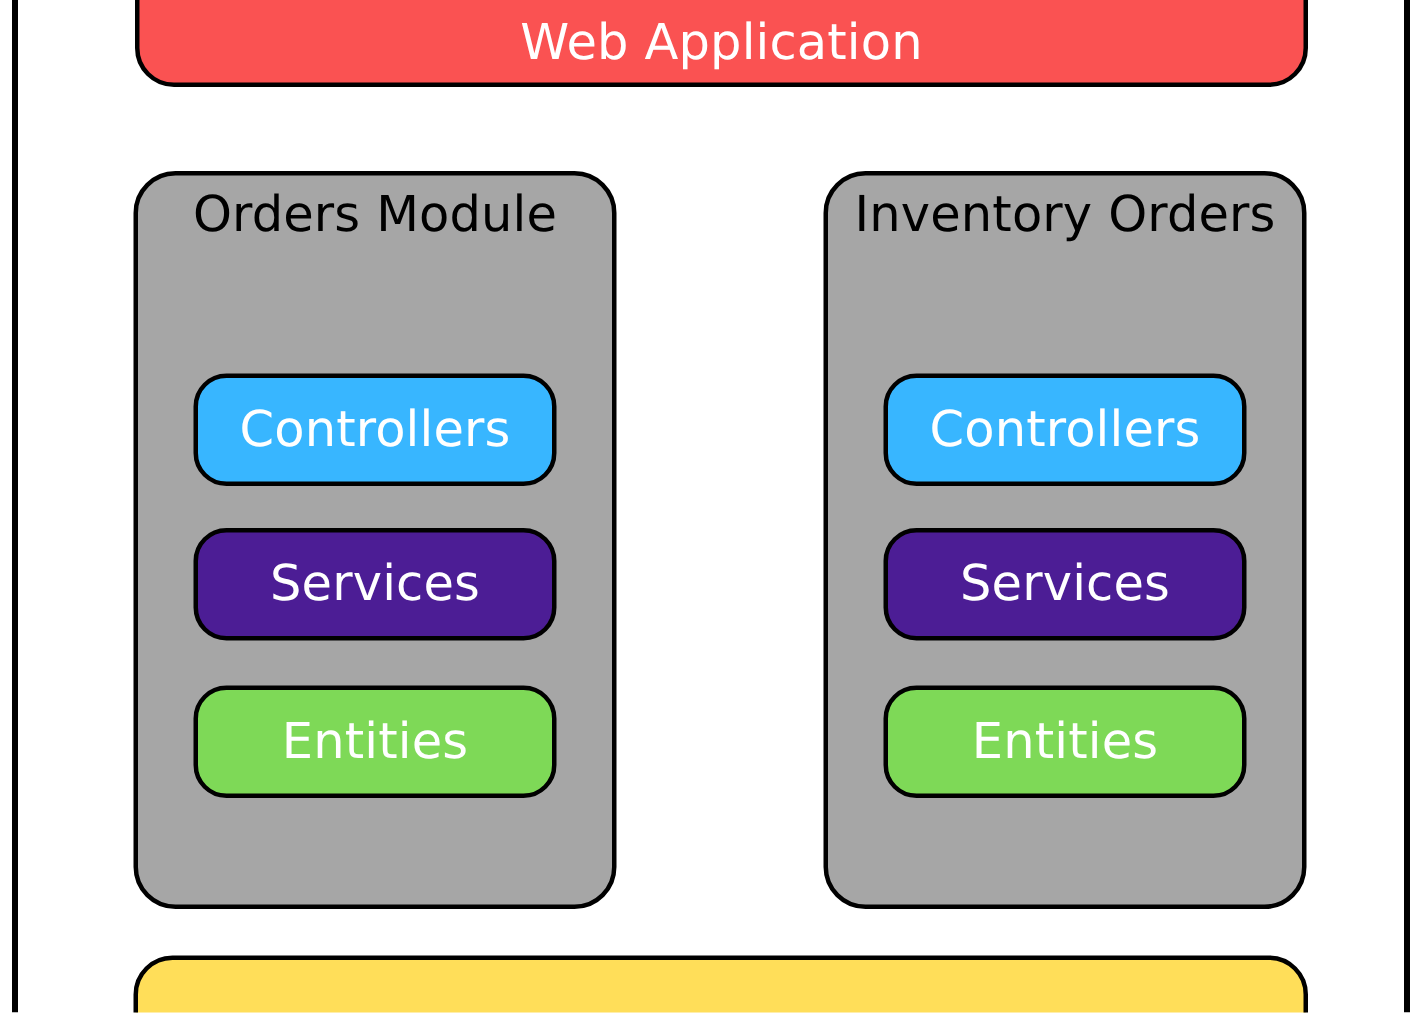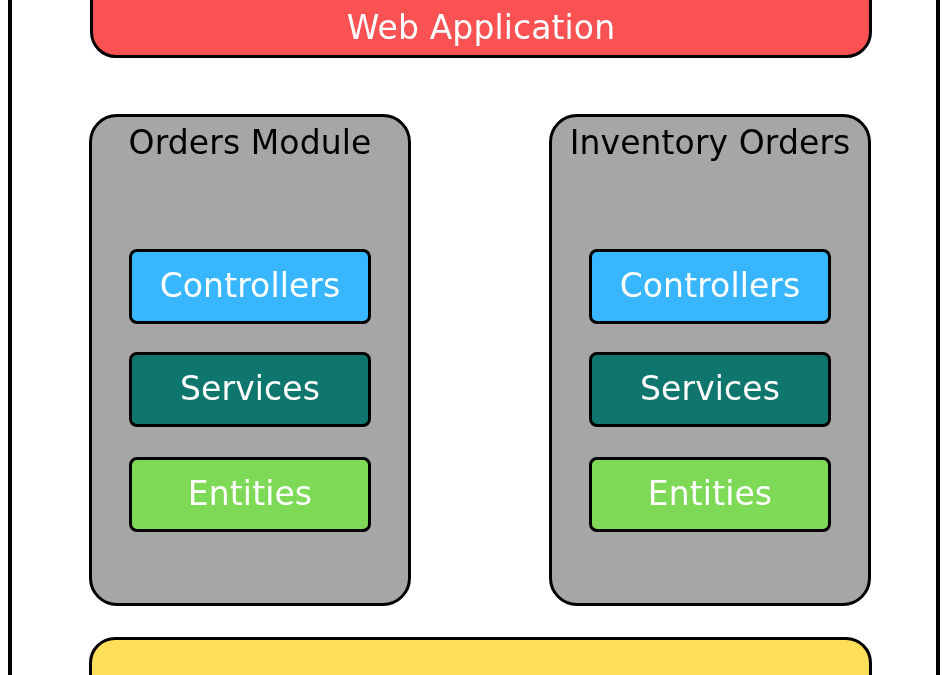--- a/index.html
+++ b/index.html
@@ -81,26 +81,26 @@
   .module > .node-label {
     color: #000000;
     margin-top: 8px;
   }
 
   
   .layer {
     width: 242px;
     height: 75px;
     align-items: center;
-    border-radius: 8px;
+    border-radius: 22px;
   }
   .layer .node-label { color: #ffffff; }
 
   .layer.controllers { background: #38b6ff; top: 249px; }
-  .layer.services    { background: #0f766e; top: 352px; }
+  .layer.services    { background: #4c1d95; top: 352px; }
   .layer.entities    { background: #7ed957; top: 457px; }
 
   .col-left  { left: 129px; }
   .col-right { left: 589px; }
 
   
   #node-database {
     left: 89px;
     top: 637px;
     width: 783px;

